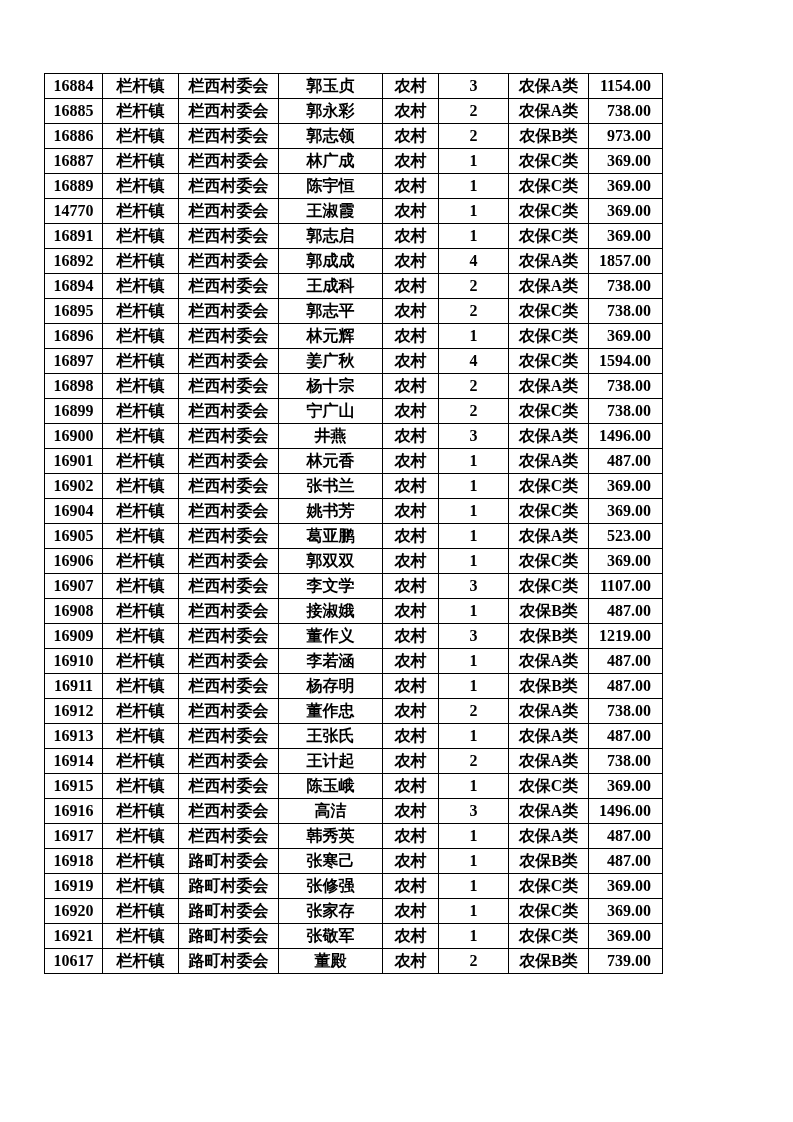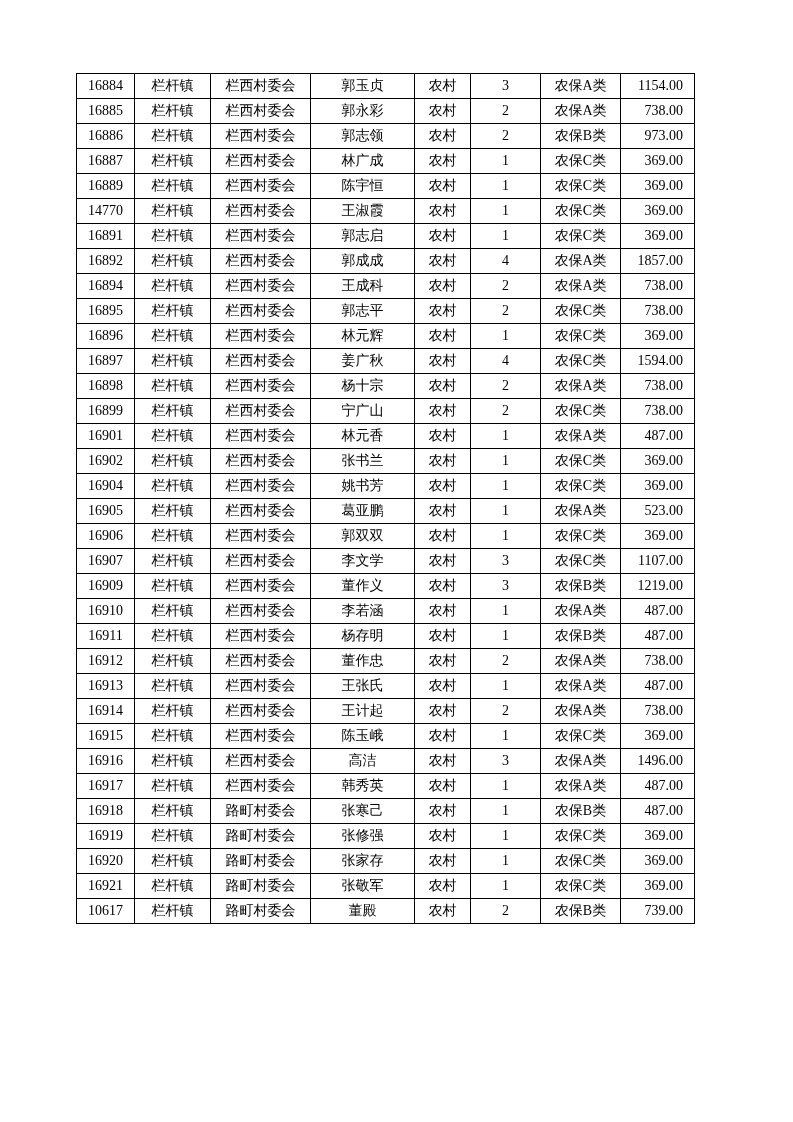--- a/index.html
+++ b/index.html
@@ -15,25 +15,26 @@
   }
   .page {
     position: relative;
     width: 793px;
     height: 1122px;
     background: #ffffff;
     overflow: hidden;
   }
   table.records {
     position: absolute;
-    left: 76px;
+    left: 44px;
     top: 73px;
     border-collapse: collapse;
     table-layout: fixed;
-    font-size: 14px;
+    font-size: 16px;
+    font-weight: bold;
   }
   table.records td {
     border: 1px solid #000000;
     height: 24px;
     padding: 0 3px;
     text-align: center;
     white-space: nowrap;
     overflow: hidden;
     font-family: "Liberation Serif", "DejaVu Serif", serif;
   }
@@ -201,20 +202,30 @@
           <td class="col-id">16899</td>
           <td class="col-town">栏杆镇</td>
           <td class="col-village">栏西村委会</td>
           <td class="col-name">宁广山</td>
           <td class="col-type">农村</td>
           <td class="col-count">2</td>
           <td class="col-category">农保C类</td>
           <td class="col-amount">738.00</td>
         </tr>
         <tr>
+          <td class="col-id">16900</td>
+          <td class="col-town">栏杆镇</td>
+          <td class="col-village">栏西村委会</td>
+          <td class="col-name">井燕</td>
+          <td class="col-type">农村</td>
+          <td class="col-count">3</td>
+          <td class="col-category">农保A类</td>
+          <td class="col-amount">1496.00</td>
+        </tr>
+        <tr>
           <td class="col-id">16901</td>
           <td class="col-town">栏杆镇</td>
           <td class="col-village">栏西村委会</td>
           <td class="col-name">林元香</td>
           <td class="col-type">农村</td>
           <td class="col-count">1</td>
           <td class="col-category">农保A类</td>
           <td class="col-amount">487.00</td>
         </tr>
         <tr>
@@ -259,20 +270,30 @@
         </tr>
         <tr>
           <td class="col-id">16907</td>
           <td class="col-town">栏杆镇</td>
           <td class="col-village">栏西村委会</td>
           <td class="col-name">李文学</td>
           <td class="col-type">农村</td>
           <td class="col-count">3</td>
           <td class="col-category">农保C类</td>
           <td class="col-amount">1107.00</td>
+        </tr>
+        <tr>
+          <td class="col-id">16908</td>
+          <td class="col-town">栏杆镇</td>
+          <td class="col-village">栏西村委会</td>
+          <td class="col-name">接淑娥</td>
+          <td class="col-type">农村</td>
+          <td class="col-count">1</td>
+          <td class="col-category">农保B类</td>
+          <td class="col-amount">487.00</td>
         </tr>
         <tr>
           <td class="col-id">16909</td>
           <td class="col-town">栏杆镇</td>
           <td class="col-village">栏西村委会</td>
           <td class="col-name">董作义</td>
           <td class="col-type">农村</td>
           <td class="col-count">3</td>
           <td class="col-category">农保B类</td>
           <td class="col-amount">1219.00</td>

